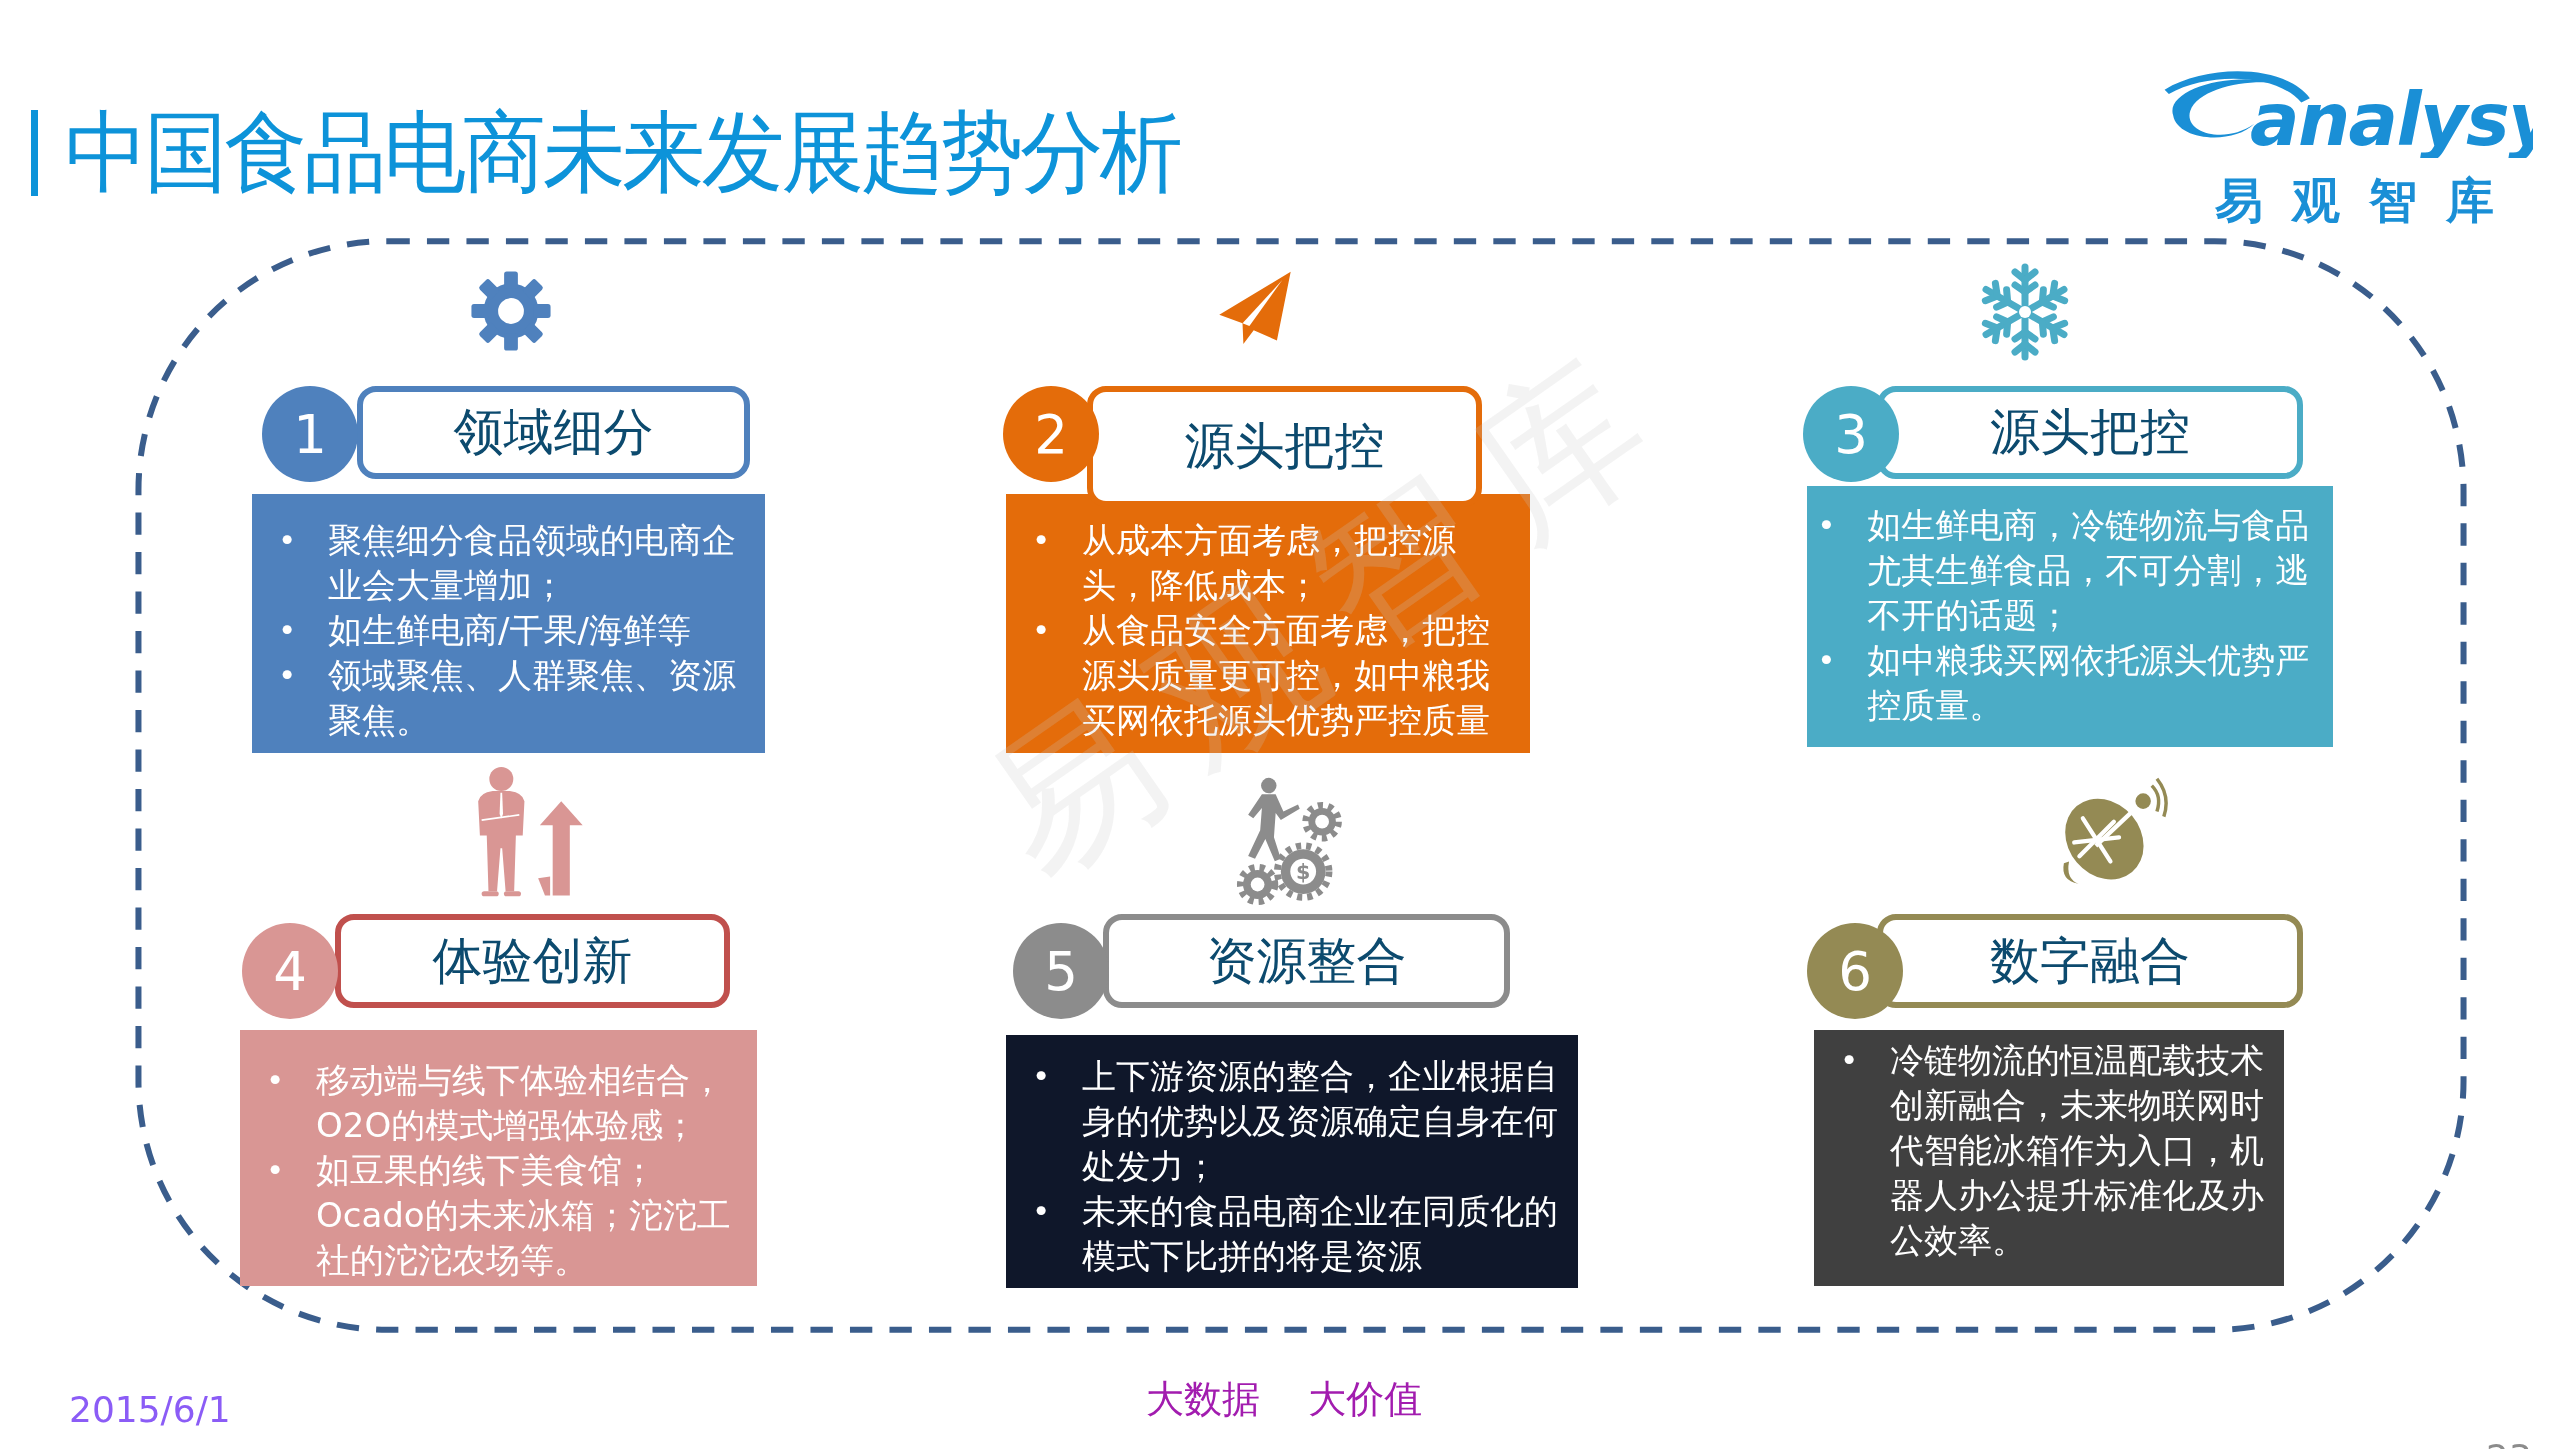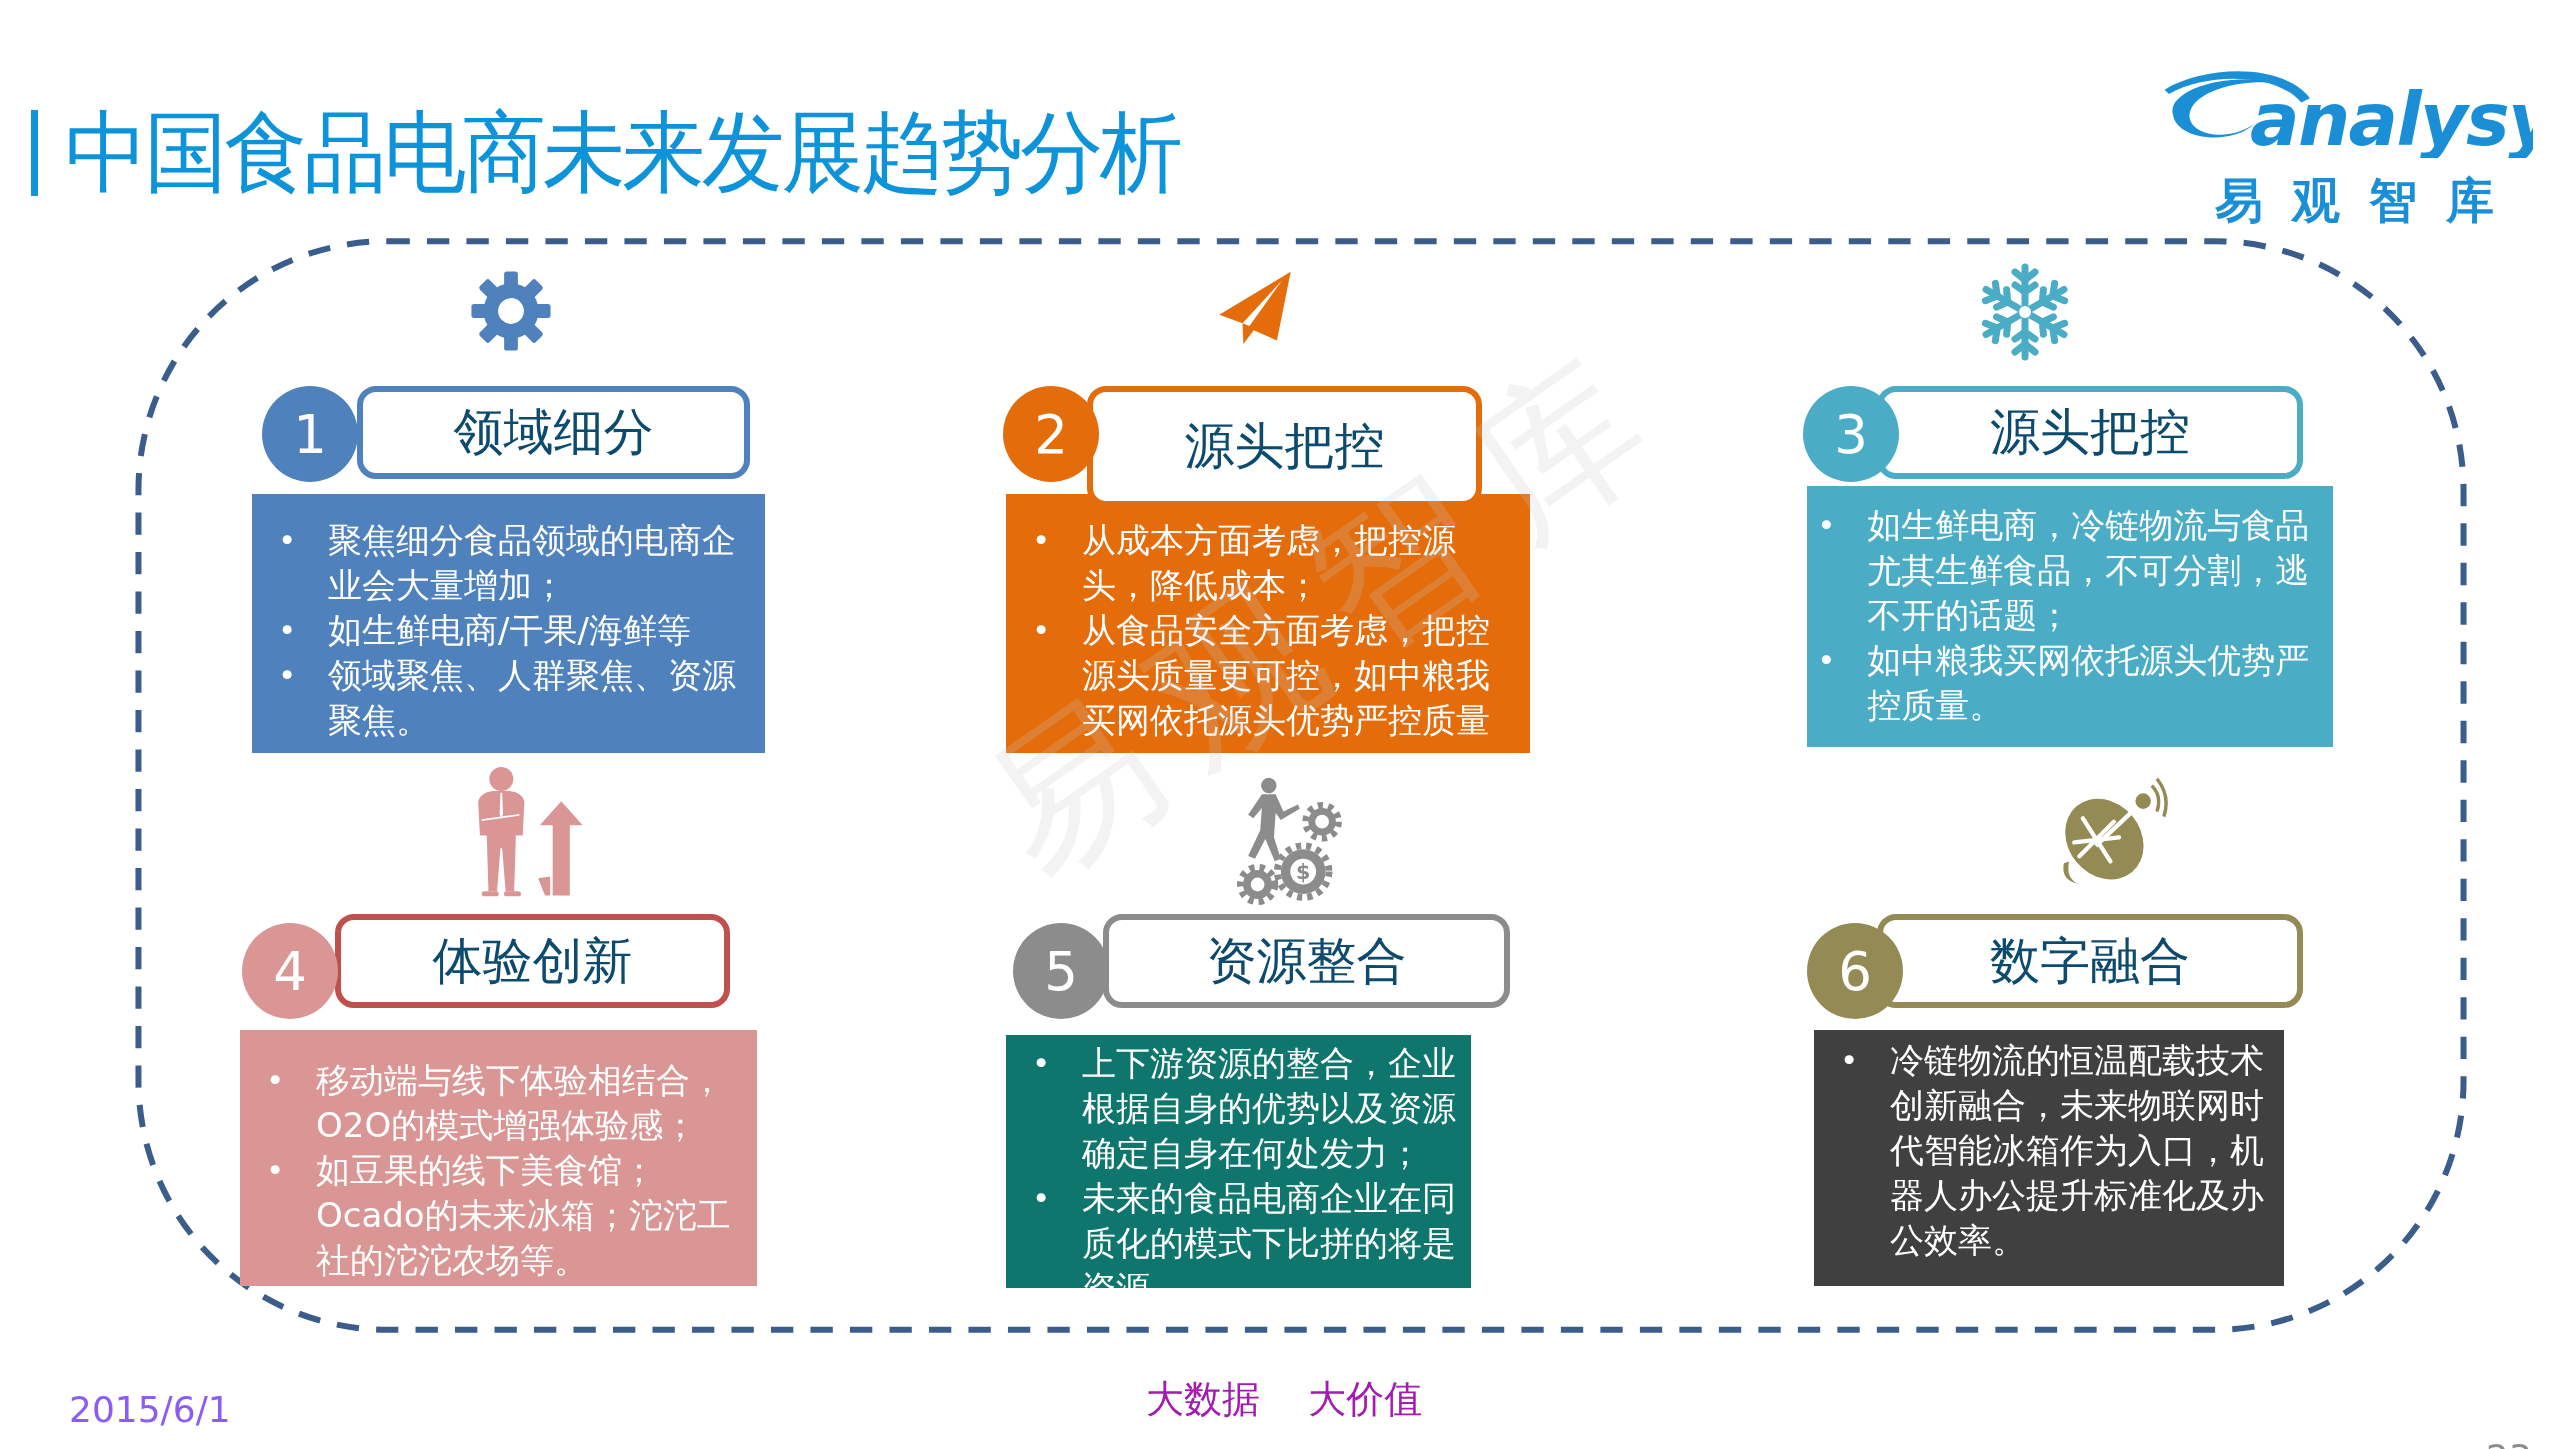--- a/index.html
+++ b/index.html
@@ -153,21 +153,21 @@
         <circle cx="78" cy="110" r="30"></circle>
         <circle cx="25" cy="125" r="20"></circle>
     </g>
     <circle cx="100" cy="52" r="8" fill="#fff"></circle>
     <circle cx="78" cy="110" r="15" fill="#fff"></circle>
     <circle cx="25" cy="125" r="8" fill="#fff"></circle>
     <text x="78" y="119" text-anchor="middle" font-size="24" font-weight="bold" fill="#8c8c8c" font-family="DejaVu Sans, sans-serif">$</text>
   </svg>
   <div class="num" style="left:1013px;top:923px;width:96px;height:96px;background:#8c8c8c">5</div>
   <div class="label" style="left:1103px;top:914px;width:407px;height:94px;border-color:#8c8c8c">资源整合</div>
-  <div class="content" style="left:1006px;top:1035px;width:465px;height:253px;background:#0f766e;padding-top:6px">
+  <div class="content" style="left:1006px;top:1035px;width:572px;height:253px;background:#0f172a;padding-top:19px">
     <ul>
       <li>上下游资源的整合，企业根据自身的优势以及资源确定自身在何处发力；</li>
       <li>未来的食品电商企业在同质化的模式下比拼的将是资源</li>
     </ul>
   </div>
 </div>
 
 <div class="card">
   <svg class="icon" style="left:2057px;top:777px;width:112px;height:112px" viewBox="0 0 130 130">
     <ellipse cx="55" cy="72" rx="42" ry="50" transform="rotate(-40 55 72)" fill="#948a54"></ellipse>

